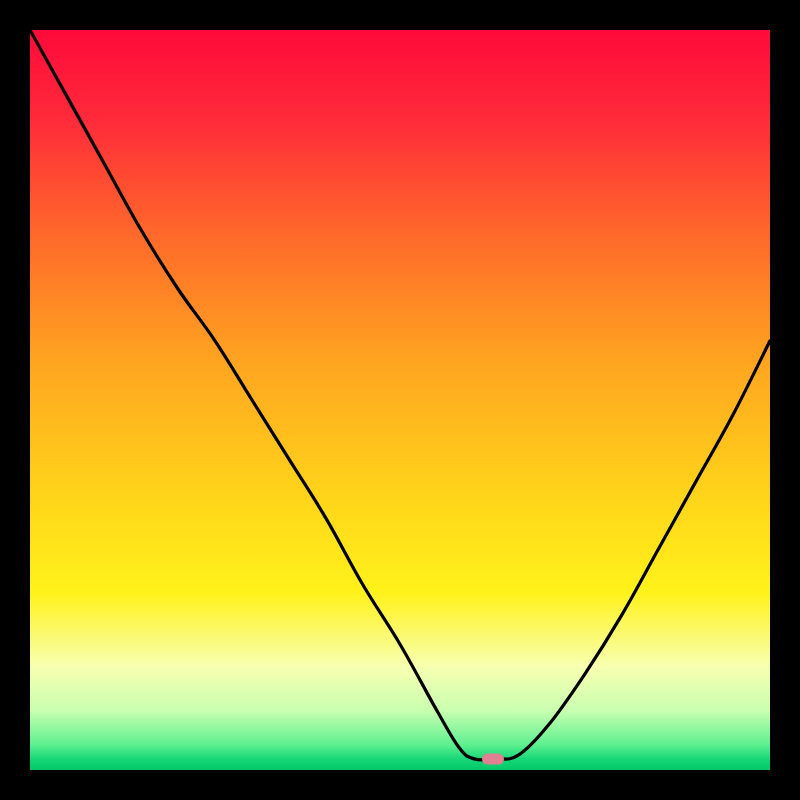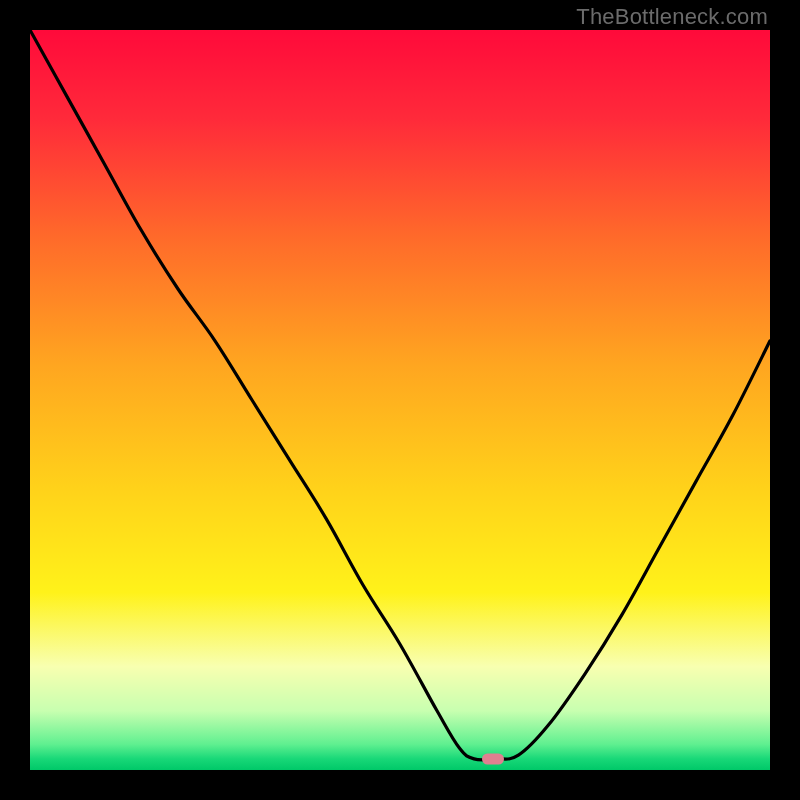--- a/index.html
+++ b/index.html
@@ -55,21 +55,20 @@
     height: 11px;
     border-radius: 6px;
     transform: translate(-50%, -50%);
   }
 </style>
 </head>
 <body>
 
 <div class="frame">
 
-  <div class="attribution">TheBottleneck.com</div>
 
   <div class="plot">
 
     <svg class="gradient" viewBox="0 0 740 740" preserveAspectRatio="none">
       <defs>
         <linearGradient id="heat" x1="0" y1="0" x2="0" y2="1">
             <stop offset="0%" stop-color="#ff0a3a"></stop>
             <stop offset="12%" stop-color="#ff2a3a"></stop>
             <stop offset="28.000000000000004%" stop-color="#ff6a2a"></stop>
             <stop offset="45%" stop-color="#ffa520"></stop>

